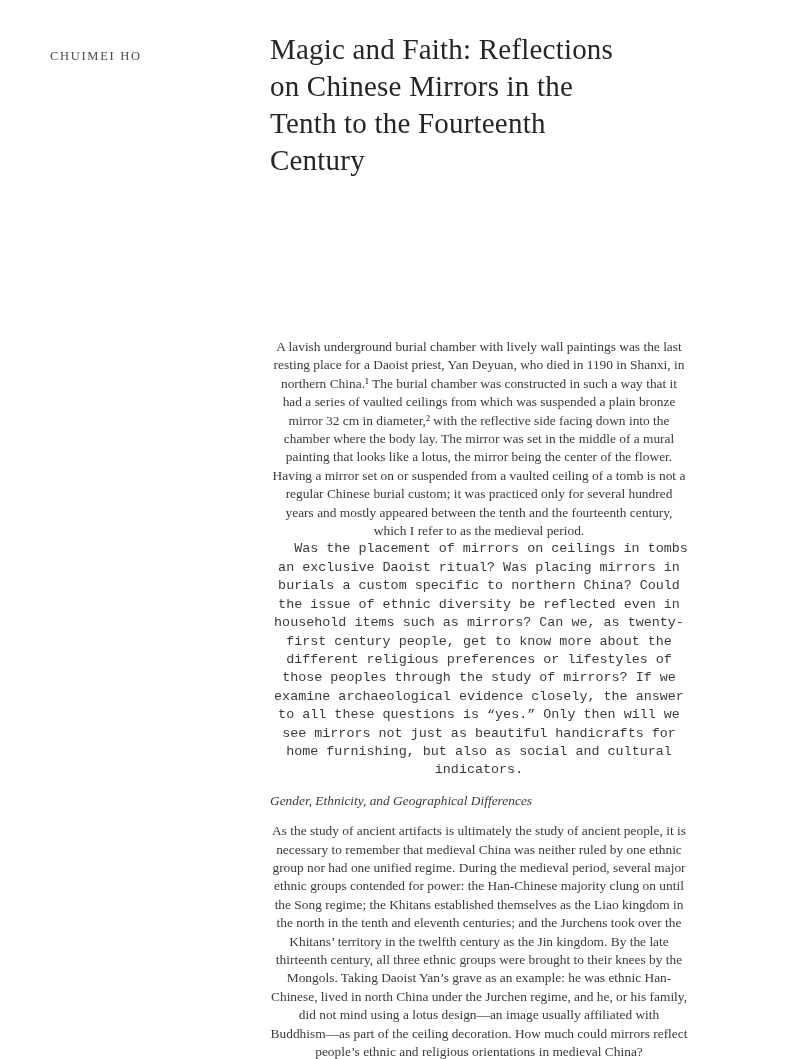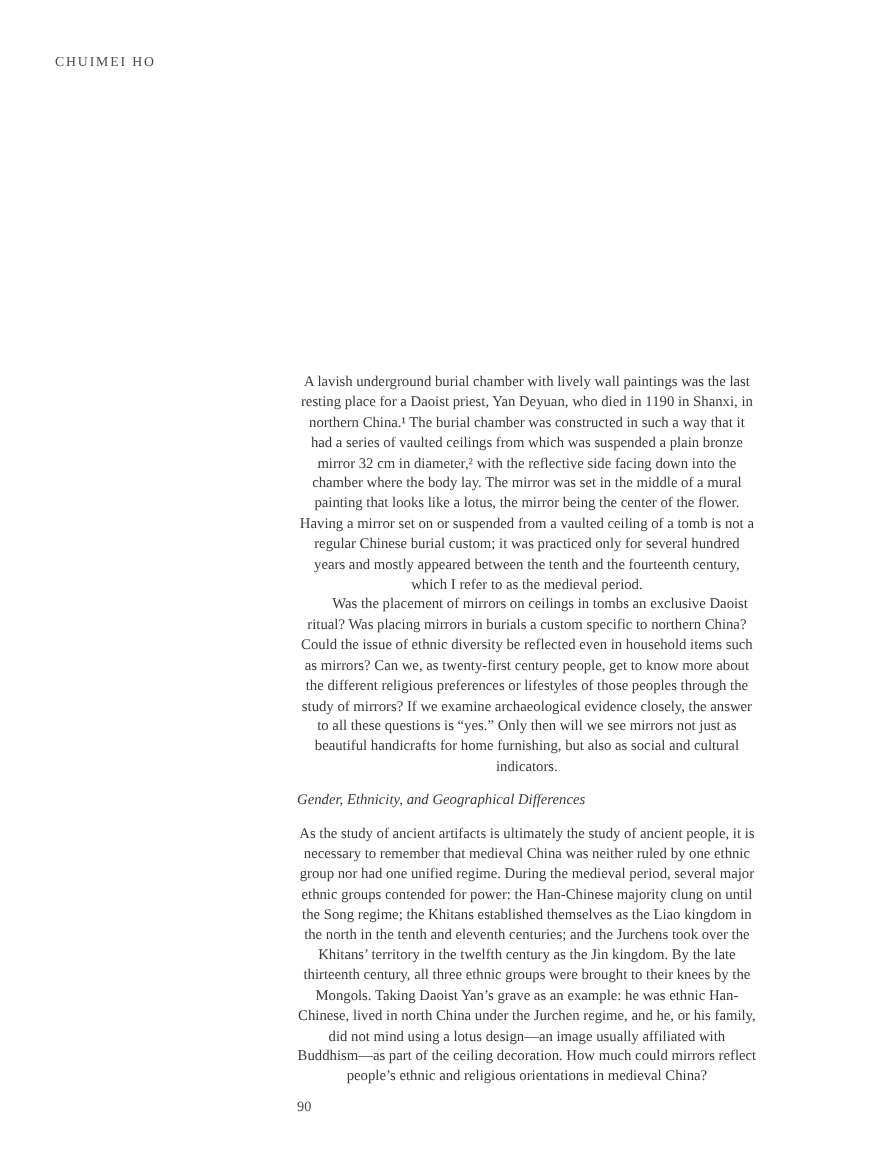--- a/index.html
+++ b/index.html
@@ -43,20 +43,21 @@
     color: #3a3a3a;
     font-size: 13.4px;
     line-height: 18.4px;
   }
   .content p {
     margin: 0;
     text-align: center;
   }
   .content p.indented {
     text-indent: 24px;
+    font-family: Liberation Mono, monospace;
   }
   .section-heading {
     margin: 12px 0 12px 0;
     font-size: 13.4px;
     line-height: 18.4px;
     font-weight: 400;
     font-style: italic;
     color: #3a3a3a;
   }
   .page-number {
@@ -65,20 +66,24 @@
     color: #4c4c4c;
   }
 </style>
 </head>
 <body>
 
 <div class="page">
 
   <div class="author">CHUIMEI HO</div>
 
+  <h1 class="title">Magic and Faith: Reflections
+on Chinese Mirrors in the
+Tenth to the Fourteenth
+Century</h1>
 
   <div class="content">
 
     <p>A lavish underground burial chamber with lively wall paintings was the last resting place for a Daoist priest, Yan Deyuan, who died in 1190 in Shanxi, in northern China.¹ The burial chamber was constructed in such a way that it had a series of vaulted ceilings from which was suspended a plain bronze mirror 32 cm in diameter,² with the reflective side facing down into the chamber where the body lay. The mirror was set in the middle of a mural painting that looks like a lotus, the mirror being the center of the flower. Having a mirror set on or suspended from a vaulted ceiling of a tomb is not a regular Chinese burial custom; it was practiced only for several hundred years and mostly appeared between the tenth and the fourteenth century, which I refer to as the medieval period.</p>
 
     <p class="indented">Was the placement of mirrors on ceilings in tombs an exclusive Daoist ritual? Was placing mirrors in burials a custom specific to northern China? Could the issue of ethnic diversity be reflected even in household items such as mirrors? Can we, as twenty-first century people, get to know more about the different religious preferences or lifestyles of those peoples through the study of mirrors? If we examine archaeological evidence closely, the answer to all these questions is “yes.” Only then will we see mirrors not just as beautiful handicrafts for home furnishing, but also as social and cultural indicators.</p>
 
     <h2 class="section-heading">Gender, Ethnicity, and Geographical Differences</h2>
 
     <p>As the study of ancient artifacts is ultimately the study of ancient people, it is necessary to remember that medieval China was neither ruled by one ethnic group nor had one unified regime. During the medieval period, several major ethnic groups contended for power: the Han-Chinese majority clung on until the Song regime; the Khitans established themselves as the Liao kingdom in the north in the tenth and eleventh centuries; and the Jurchens took over the Khitans’ territory in the twelfth century as the Jin kingdom. By the late thirteenth century, all three ethnic groups were brought to their knees by the Mongols. Taking Daoist Yan’s grave as an example: he was ethnic Han-Chinese, lived in north China under the Jurchen regime, and he, or his family, did not mind using a lotus design—an image usually affiliated with Buddhism—as part of the ceiling decoration. How much could mirrors reflect people’s ethnic and religious orientations in medieval China?</p>

